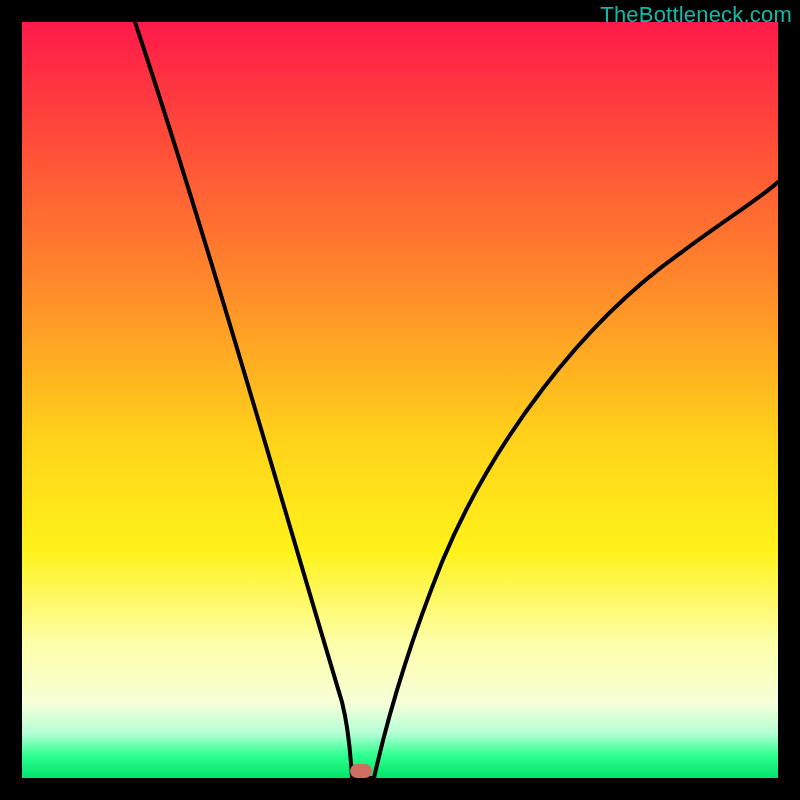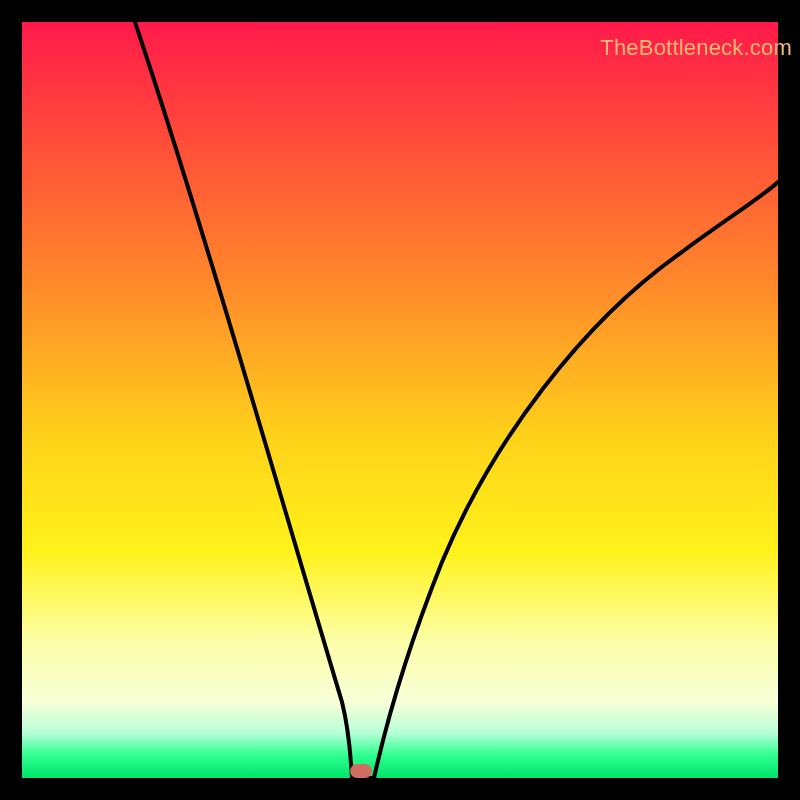--- a/index.html
+++ b/index.html
@@ -26,26 +26,25 @@
       #fdffa8 82%,
       #f7ffd8 90%,
       #b7ffd7 94%,
       #2fff8f 97%,
       #00e46a 100%);
   }
   .watermark {
     position: absolute;
     top: 2px;
     right: 8px;
-    color: #fdba74;
+    color: #14b8a6;
     font-size: 22px;
     font-weight: 500;
     letter-spacing: 0.2px;
     user-select: none;
-    margin-top: 33px;
   }
   svg.curve {
     position: absolute;
     left: 0;
     top: 0;
     width: 756px;
     height: 756px;
   }
   .marker {
     position: absolute;

